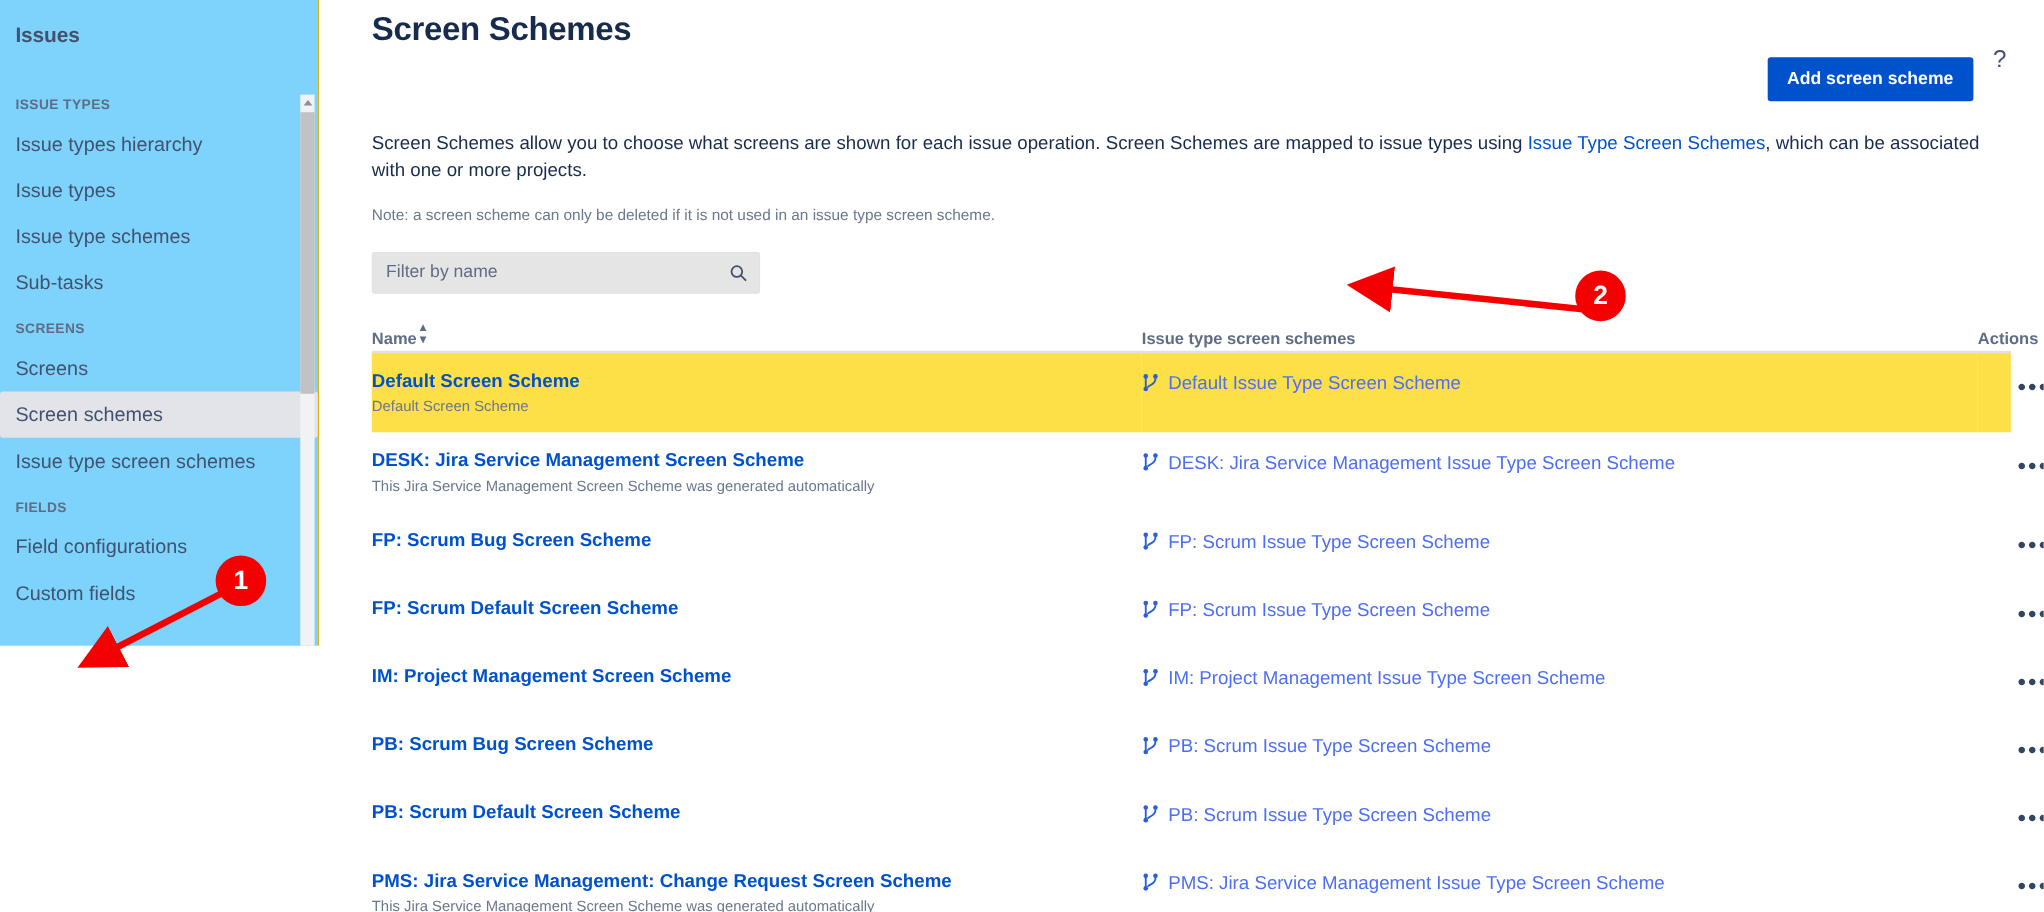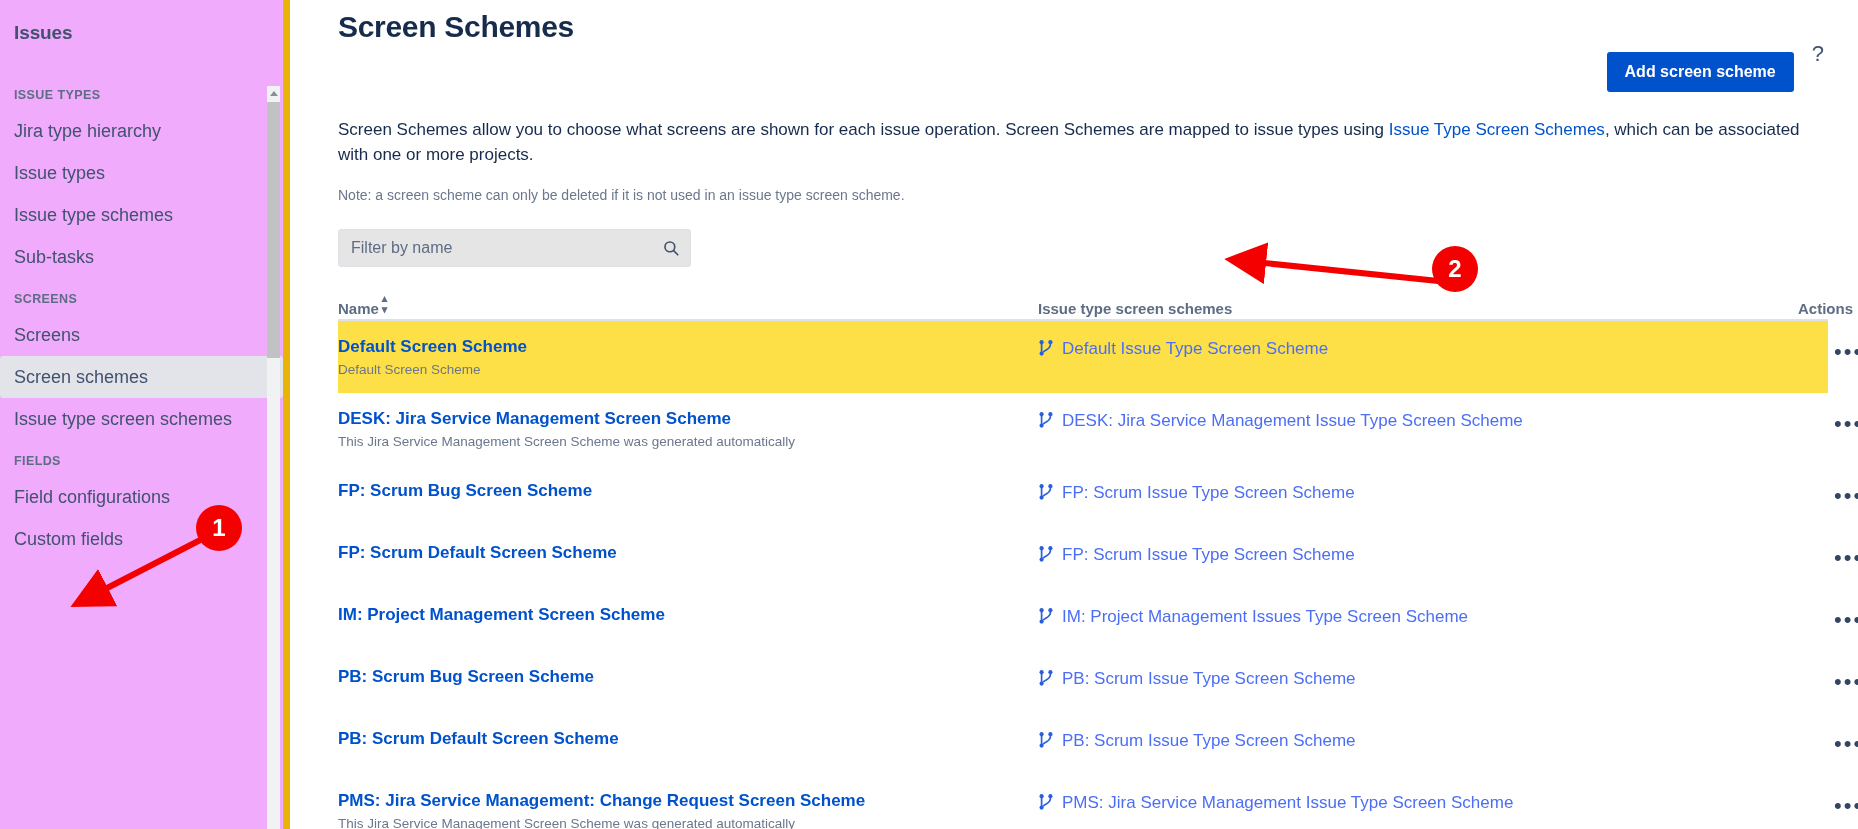--- a/index.html
+++ b/index.html
@@ -6,23 +6,23 @@
   html, body {
     width: 1858px; height: 829px;
     font-family: "Liberation Sans", sans-serif;
     background: #ffffff;
     overflow: hidden;
   }
   .app { position: relative; width: 1858px; height: 829px; display: flex; }
 
   
   .sidebar {
-    width: 290px; height: 829px;
-    background: #f0abfc;
-    border-right: 7px solid #eab308;
+    width: 290px; height: 587px;
+    background: #7dd3fc;
+    border-right: 1px solid #eab308;
     position: relative;
     flex: 0 0 290px;
     overflow: hidden;
   }
   .sidebar-title {
     font-size: 19px; font-weight: 600; color: #42526e;
     padding: 22px 0 0 14px;
     letter-spacing: -0.1px;
   }
   .nav { margin-top: 44px; }
@@ -169,21 +169,21 @@
 <body>
 
 <div class="app">
 
   <aside class="sidebar">
     <div class="sidebar-title">Issues</div>
     <nav class="nav">
 
       <div class="nav-group">
         <div class="nav-group-label">ISSUE TYPES</div>
-        <div class="nav-item">Jira type hierarchy</div>
+        <div class="nav-item">Issue types hierarchy</div>
         <div class="nav-item">Issue types</div>
         <div class="nav-item">Issue type schemes</div>
         <div class="nav-item">Sub-tasks</div>
       </div>
 
 
       <div class="nav-group">
         <div class="nav-group-label">SCREENS</div>
         <div class="nav-item">Screens</div>
         <div class="nav-item selected">Screen schemes</div>
@@ -339,21 +339,21 @@
           </td>
           <td class="itss-cell">
             <a class="itss-link" href="#">
               <svg class="branch-icon" width="16" height="18" viewBox="0 0 16 18" fill="none" stroke="#2b5fd9" stroke-width="1.7" stroke-linecap="round">
                 <circle cx="3.6" cy="3.2" r="2.1" fill="#2b5fd9" stroke="none"></circle>
                 <circle cx="3.6" cy="14.6" r="2.1" fill="#2b5fd9" stroke="none"></circle>
                 <circle cx="12.4" cy="3.2" r="2.1" fill="#2b5fd9" stroke="none"></circle>
                 <path d="M3.6 5.3 L3.6 12.5"></path>
                 <path d="M12.4 5.3 C12.4 10.2 8.2 10.4 5.7 12.6"></path>
               </svg>
-              <span>IM: Project Management Issues Type Screen Scheme</span>
+              <span>IM: Project Management Issue Type Screen Scheme</span>
             </a>
           </td>
           <td class="actions-cell">
             <span class="dots-btn">•••</span>
           </td>
         </tr>
 
         <tr>
           <td>
             <a class="scheme-name" href="#">PB: Scrum Bug Screen Scheme</a>

